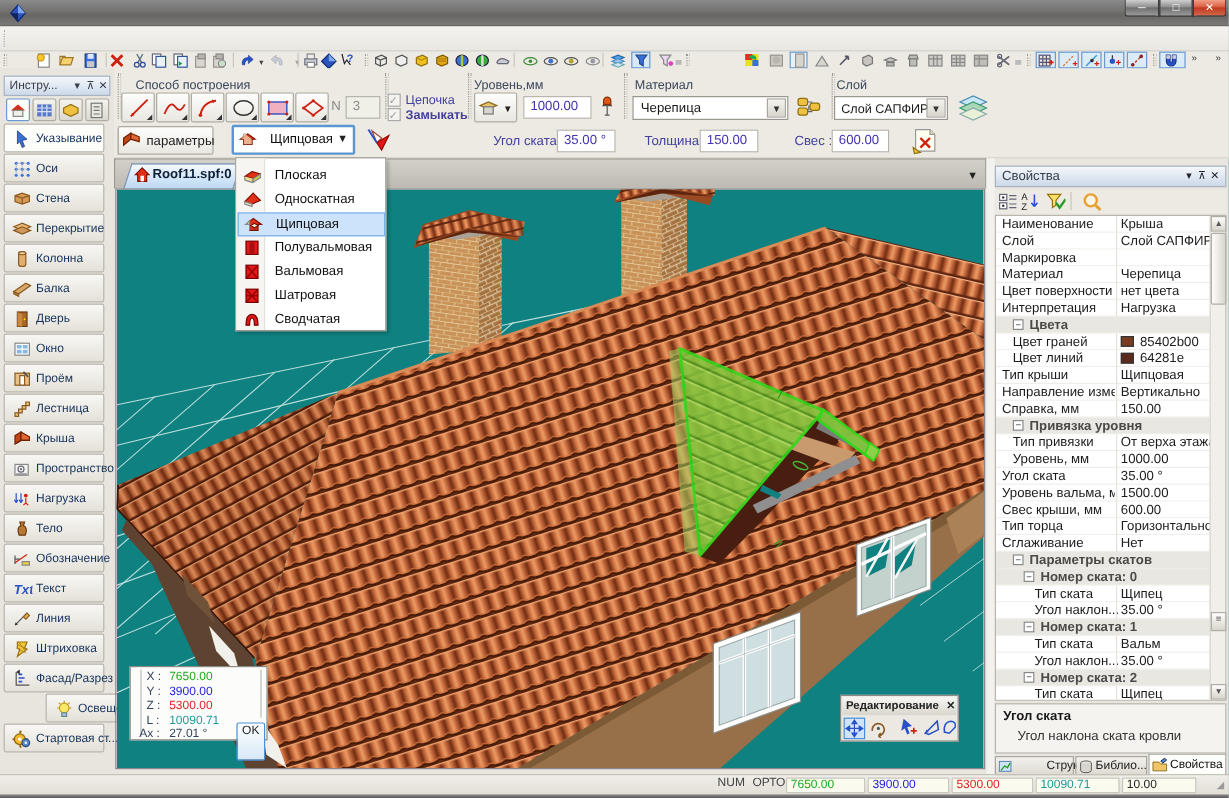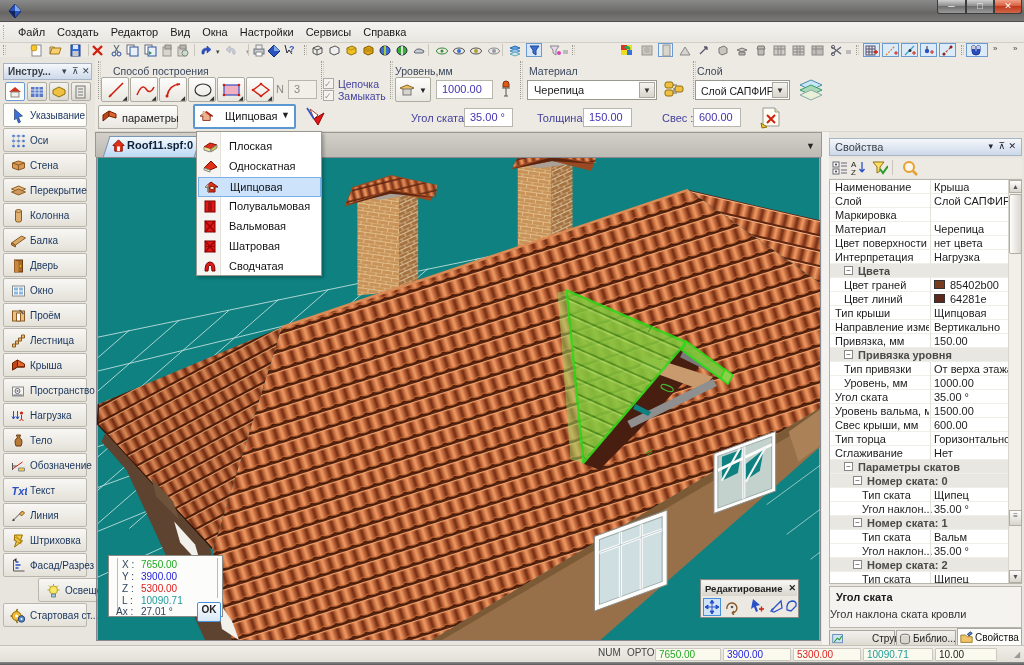--- a/index.html
+++ b/index.html
@@ -12,21 +12,21 @@
 #btnclose{background:linear-gradient(#f0a088,#d95f3f 45%,#c03a1e 50%,#d06848);}
 
 #menubar{left:0;top:22px;width:1024px;height:21px;background:linear-gradient(#f4f3f0,#e9e7e1);border-bottom:1px solid #d0cec7;}
 .mitem{display:inline-block;padding:4px 6px 0 6px;font-size:11px;color:#1a1a1a;}
 
 #tb1{left:0;top:43px;width:1024px;height:14px;background:#eceae3;}
 .tsep{position:absolute;top:1px;width:1px;height:12px;background:#c9c6bd;}
 .grip{position:absolute;top:2px;width:3px;height:10px;border-left:1px dotted #9a988f;border-right:1px dotted #c8c5bc;}
 
 #lpanel{left:2px;top:57px;width:92px;height:588px;background:#e8e5de;}
-#lphead{left:3px;top:63px;width:89px;height:17px;background:linear-gradient(#f5f8fb,#cdd9ea);border:1px solid #a8b4c4;font-size:10px;color:#3a3f46;padding:2px 0 0 4px;font-weight:bold;}
+#lphead{left:3px;top:63px;width:89px;height:17px;background:linear-gradient(#f5f8fb,#cdd9ea);border:1px solid #a8b4c4;font-size:10px;color:#3a3f46;padding:2px 0 0 4px;}
 .lphbtn{position:absolute;top:66px;font-size:9px;color:#37414e;}
 .toolbtn{position:absolute;left:3px;width:84px;height:24px;background:linear-gradient(#f8f7f4,#e4e1d8);border:1px solid #b9b6ad;border-radius:2px;font-size:10px;color:#16335c;}
 .toolbtn .lbl{position:absolute;left:26px;top:6px;white-space:nowrap;}
 .toolbtn svg{position:absolute;left:6px;top:4px;}
 
 #tb2{left:95px;top:57px;width:929px;height:46px;background:#eceae3;}
 #tb3{left:95px;top:103px;width:929px;height:29px;background:#eceae3;border-bottom:1px solid #d8d5cc;}
 .glabel{position:absolute;font-size:10.5px;color:#3c475c;}
 .gbtn{position:absolute;height:25px;background:linear-gradient(#fdfdfc,#e9e7e0);border:1px solid #aeaba2;border-radius:2px;}
 .field{position:absolute;height:19px;background:#fff;border:1px solid #b8b5ac;font-size:11px;color:#4233b0;padding:2px 0 0 5px;}
@@ -56,21 +56,20 @@
       <path d="M8 1 L14 8 L8 15 L2 8 Z" fill="#2a53c0" stroke="#0e2a70"></path>
       <path d="M8 1 L14 8 L8 8 Z" fill="#7fa8e8"></path>
       <path d="M8 8 L8 15 L2 8 Z" fill="#12245e"></path>
     </svg>
  <div class="winbtn abs" style="left:937px;width:29px;border-radius:0 0 0 3px;">─</div>
  <div class="winbtn abs" style="left:966px;width:28px;">□</div>
  <div class="winbtn abs" id="btnclose" style="left:994px;width:28px;border-radius:0 0 3px 0;">✕</div>
 </div>
 <div id="menubar" class="abs">
  <div class="abs" style="left:3px;top:3px;width:3px;height:14px;border-left:1px dotted #aaa;"></div>
- <div style="padding-left:12px;"><span class="mitem">Файл</span><span class="mitem">Создать</span><span class="mitem">Редактор</span><span class="mitem">Вид</span><span class="mitem">Окна</span><span class="mitem">Настройки</span><span class="mitem">Сервисы</span><span class="mitem">Справка</span></div>
 </div>
 <div id="tb1" class="abs"></div>
 <div class="abs" style="left:0;top:43px;width:1024px;height:14px;">
     <div class="grip" style="left:3px"></div>
     <svg class="abs" style="left:30px;top:1px" width="14" height="13" viewBox="0 0 14 13">
       <rect x="2" y="1" width="9" height="11" fill="#fff" stroke="#888"></rect>
       <circle cx="4" cy="4" r="3" fill="#f8c530" stroke="#c08000" stroke-width="0.7"></circle>
     </svg>
     <svg class="abs" style="left:49px;top:1px" width="14" height="13" viewBox="0 0 14 13">
       <path d="M1 10 L3 4 H12 L10 10 Z" fill="#f8d070" stroke="#a07820"></path>
@@ -496,21 +495,21 @@
         <circle cx="3" cy="11" r="1.3" fill="#d02010"></circle>
         <circle cx="11" cy="5" r="1.3" fill="#d02010"></circle>
         <circle cx="11" cy="17" r="1.3" fill="#d02010"></circle>
       </svg><span style="position:absolute;right:1px;bottom:0;font-size:6px;color:#333;">◢</span></div>
 <div class="flabel" style="left:181px;top:26px;color:#8a8a84;">N :</div>
 <div class="field" style="left:193px;top:23px;width:29px;background:#f0efe8;color:#8a8a84;">3</div>
 <div class="grip" style="left:226px;top:4px;height:38px;"></div>
 <div class="abs" style="left:228px;top:21px;width:11px;height:11px;border:1px solid #aaa;background:#f4f3ee;color:#999;font-size:9px;line-height:10px;">✓</div>
     <div class="flabel" style="left:243px;top:21px;font-size:10.5px;">Цепочка</div>
 <div class="abs" style="left:228px;top:33px;width:11px;height:11px;border:1px solid #aaa;background:#f4f3ee;color:#999;font-size:9px;line-height:10px;">✓</div>
-    <div class="flabel" style="left:243px;top:33px;font-size:10.5px;">Замыкать</div>
+    <div class="flabel" style="left:243px;top:33px;font-size:10.5px;font-weight:bold;">Замыкать</div>
 <div class="grip" style="left:295px;top:4px;height:38px;"></div>
 <div class="glabel" style="left:300px;top:8px;">Уровень,мм</div>
 <div class="gbtn" style="left:300px;top:20px;width:36px;"><svg width="18" height="18" viewBox="0 0 18 18" style="margin:3px 0 0 2px">
         <path d="M2 7 L9 4 L16 7 L9 10 Z" fill="#e8c068" stroke="#8a6a20"></path>
         <rect x="5" y="8" width="8" height="6" fill="#d8d5ce" stroke="#777"></rect>
       </svg><span style="position:absolute;right:3px;top:8px;font-size:8px;color:#222;">▼</span></div>
 <div class="field" style="left:341px;top:23px;width:57px;">1000.00</div>
 <svg class="abs" style="left:403px;top:22px" width="16" height="20" viewBox="0 0 16 20">
       <path d="M8 2 a3 3 0 0 1 3 3 v3 h-6 V5 a3 3 0 0 1 3-3 Z" fill="#e05818" stroke="#803008"></path>
       <path d="M4 9 h8 M8 9 v8 m-2 0 h4" stroke="#555"></path>
@@ -715,21 +714,21 @@
 <div class="abs" style="left:13px;top:3px;color:#33435e;">X :</div>
     <div class="abs" style="left:32px;top:3px;color:#1faa1f;">7650.00</div>
 <div class="abs" style="left:13px;top:15px;color:#33435e;">Y :</div>
     <div class="abs" style="left:32px;top:15px;color:#2222dd;">3900.00</div>
 <div class="abs" style="left:13px;top:27px;color:#33435e;">Z :</div>
     <div class="abs" style="left:32px;top:27px;color:#dd2222;">5300.00</div>
 <div class="abs" style="left:13px;top:39px;color:#33435e;">L :</div>
     <div class="abs" style="left:32px;top:39px;color:#1f9a9a;">10090.71</div>
 <div class="abs" style="left:7px;top:50px;color:#33435e;">Ax :</div>
     <div class="abs" style="left:32px;top:50px;color:#33435e;">27.01 °</div>
-<div class="abs" style="left:88px;top:46px;width:24px;height:20px;background:linear-gradient(#fefefe,#d8e8f8);border:1px solid #4a90d8;border-radius:2px;font-size:10px;font-weight:bold;text-align:center;line-height:13px;color:#222;">OK</div>
+<div class="abs" style="left:88px;top:46px;width:24px;height:32px;background:linear-gradient(#fefefe,#d8e8f8);border:1px solid #4a90d8;border-radius:2px;font-size:10px;font-weight:normal;text-align:center;line-height:13px;color:#222;">OK</div>
 </div>
 <div class="abs" style="left:700px;top:579px;width:99px;height:39px;background:#ece9e2;border:1px solid #8a8a86;">
 <div class="abs" style="left:1px;top:1px;width:95px;height:15px;background:linear-gradient(#f8f7f4,#d8d5cc);font-size:9.5px;font-weight:bold;color:#222;padding:2px 0 0 3px;">Редактирование<span style="position:absolute;right:1px;top:2px;font-weight:bold;font-size:9px;">✕</span></div>
 <div class="abs" style="left:2px;top:18px;width:18px;height:18px;border:1px solid #4a90d8;background:#cfe4f8;"><svg width="16" height="16" viewBox="0 0 16 16">
         <path d="M8 1 v14 M1 8 h14 M8 1 l-2 3 h4 Z M8 15 l-2 -3 h4 Z M1 8 l3 -2 v4 Z M15 8 l-3 -2 v4 Z" stroke="#2a52c8" fill="#2a52c8" stroke-width="1"></path>
       </svg></div>
 <div class="abs" style="left:22px;top:18px;width:18px;height:18px;"><svg width="16" height="16" viewBox="0 0 16 16" style="margin:1px">
         <path d="M3 10 a5 5 0 1 1 5 4 m0 0 l2 -2 m-2 2 l2 2" stroke="#8a5a2a" fill="none" stroke-width="1.4"></path>
         <circle cx="8" cy="8" r="1.3" fill="#555"></circle>
       </svg></div>
@@ -875,21 +874,21 @@
         <span class="pn" style="left:5px;">Тип крыши</span>
         <div class="pvline"></div>
         <span class="pv">Щипцовая</span>
       </div>
       <div class="prow" style="top:140px;">
         <span class="pn" style="left:5px;">Направление изме...</span>
         <div class="pvline"></div>
         <span class="pv">Вертикально</span>
       </div>
       <div class="prow" style="top:154px;">
-        <span class="pn" style="left:5px;">Привязка, мм</span>
+        <span class="pn" style="left:5px;">Справка, мм</span>
         <div class="pvline"></div>
         <span class="pv">150.00</span>
       </div>
       <div class="prow pgroup" style="top:168px;">
         <div class="pbox" style="left:14px;">−</div>
         <span class="pn" style="left:28px;">Привязка уровня</span>
       </div>
       <div class="prow" style="top:182px;">
         <span class="pn" style="left:14px;">Тип привязки</span>
         <div class="pvline"></div>
@@ -968,21 +967,21 @@
       </div>
     </div>
     <div class="abs" style="left:179px;top:45px;width:13px;height:403px;background:#f0efe9;border-left:1px solid #d8d5cc;">
 <div class="abs" style="left:0;top:0;width:13px;height:13px;background:linear-gradient(#fdfdfc,#d8d5cc);border:1px solid #b0ada4;font-size:7px;text-align:center;line-height:12px;color:#555;">▲</div>
 <div class="abs" style="left:0;top:14px;width:13px;height:60px;background:linear-gradient(90deg,#fdfdfc,#d8d5cc);border:1px solid #b0ada4;border-radius:2px;"></div>
 <div class="abs" style="left:0;top:330px;width:13px;height:16px;background:linear-gradient(#fdfdfc,#d8d5cc);border:1px solid #b0ada4;font-size:8px;text-align:center;color:#555;">≡</div>
 <div class="abs" style="left:0;bottom:0;width:13px;height:13px;background:linear-gradient(#fdfdfc,#d8d5cc);border:1px solid #b0ada4;font-size:7px;text-align:center;line-height:12px;color:#555;">▼</div>
 </div>
 <div class="abs" style="left:0px;top:451px;width:193px;height:42px;background:#f4f3ef;border:1px solid #b8b5ac;">
 <div class="abs" style="left:6px;top:4px;font-size:11px;font-weight:bold;color:#1a1a1a;">Угол ската</div>
-<div class="abs" style="left:0;top:21px;font-size:11px;color:#333;">Угол наклона ската кровли</div>
+<div class="abs" style="left:18px;top:21px;font-size:11px;color:#333;">Угол наклона ската кровли</div>
 </div>
 <div class="abs" style="left:0px;top:495px;width:193px;height:18px;">
 <div class="abs" style="left:0px;top:0px;width:66px;height:17px;background:linear-gradient(#f2f1ed,#dcd9d0);border:1px solid #aaa7a0;font-size:10px;color:#222;">
         <svg width="12" height="12" viewBox="0 0 16 16" style="position:absolute;left:2px;top:2px">
           <rect x="1" y="2" width="13" height="11" fill="#cde4f8" stroke="#4a7ab0"></rect>
           <path d="M3 12 l4 -5 3 2 3 -5" stroke="#2a9a2a" fill="none" stroke-width="1.5"></path>
         </svg>
         <span style="position:absolute;left:16px;top:2px;margin-left:26px;">Структура</span>
       </div>
 <div class="abs" style="left:67px;top:0px;width:60px;height:17px;background:linear-gradient(#f2f1ed,#dcd9d0);border:1px solid #aaa7a0;font-size:10px;color:#222;">

